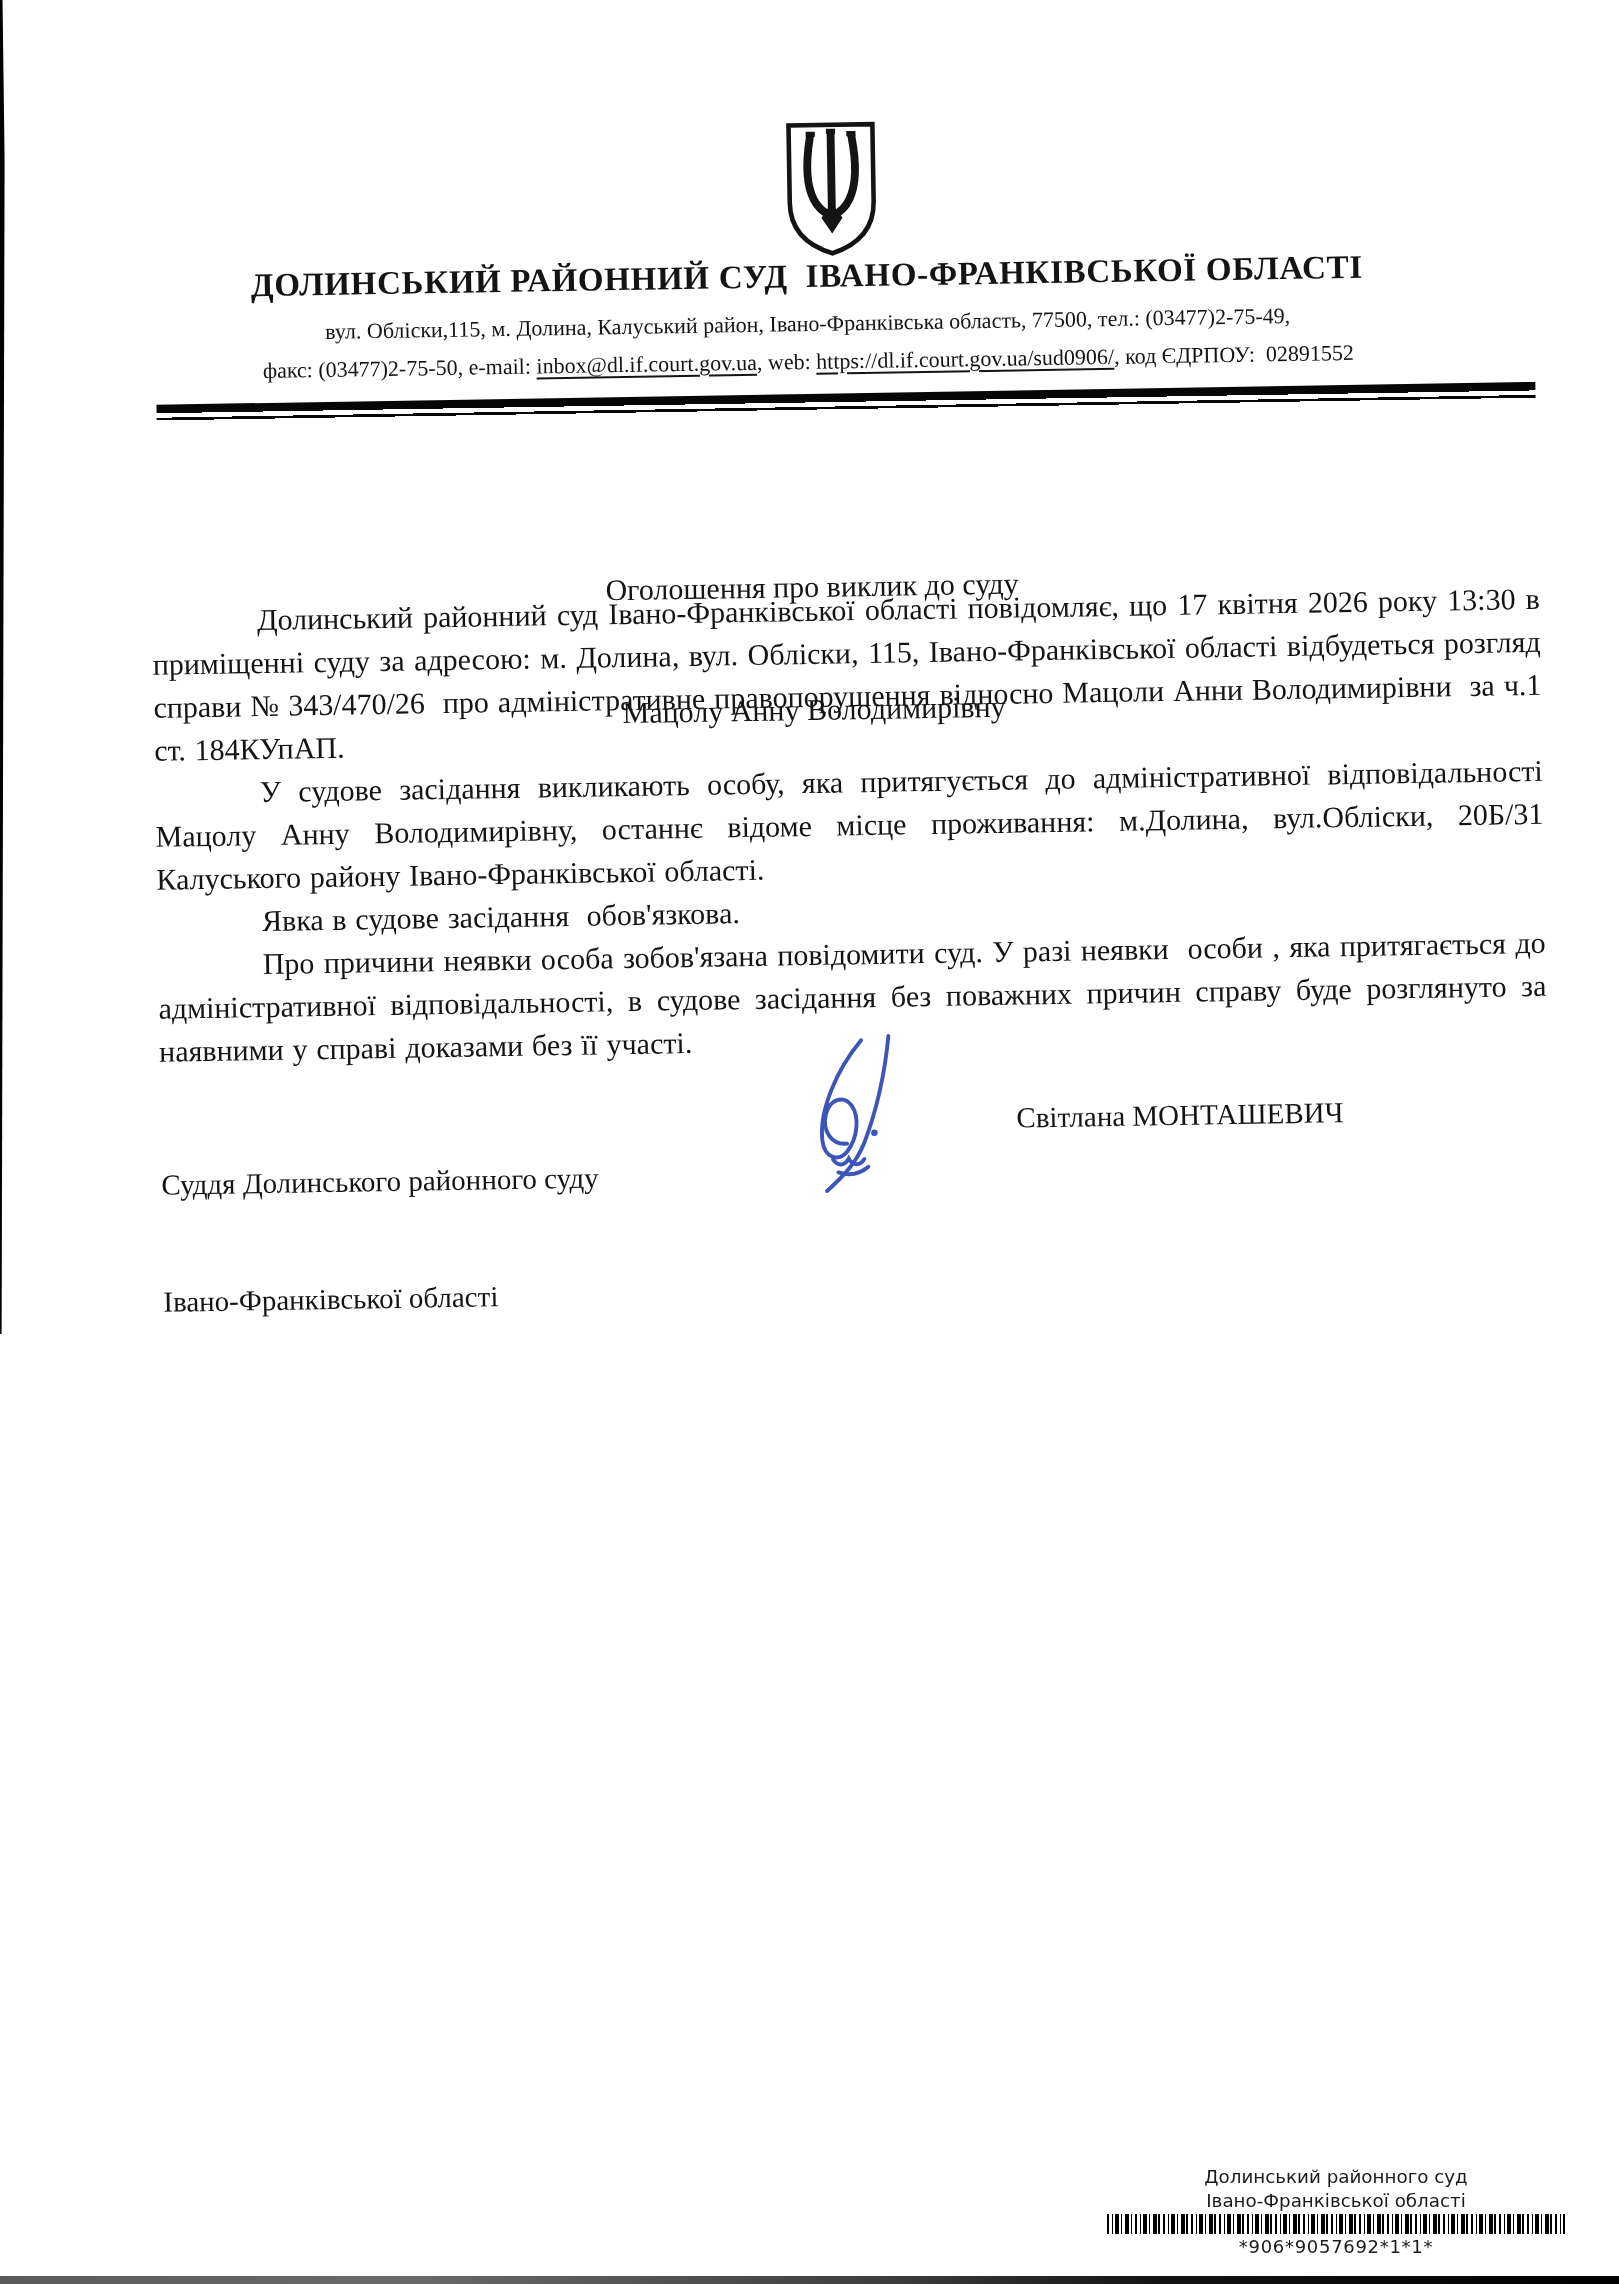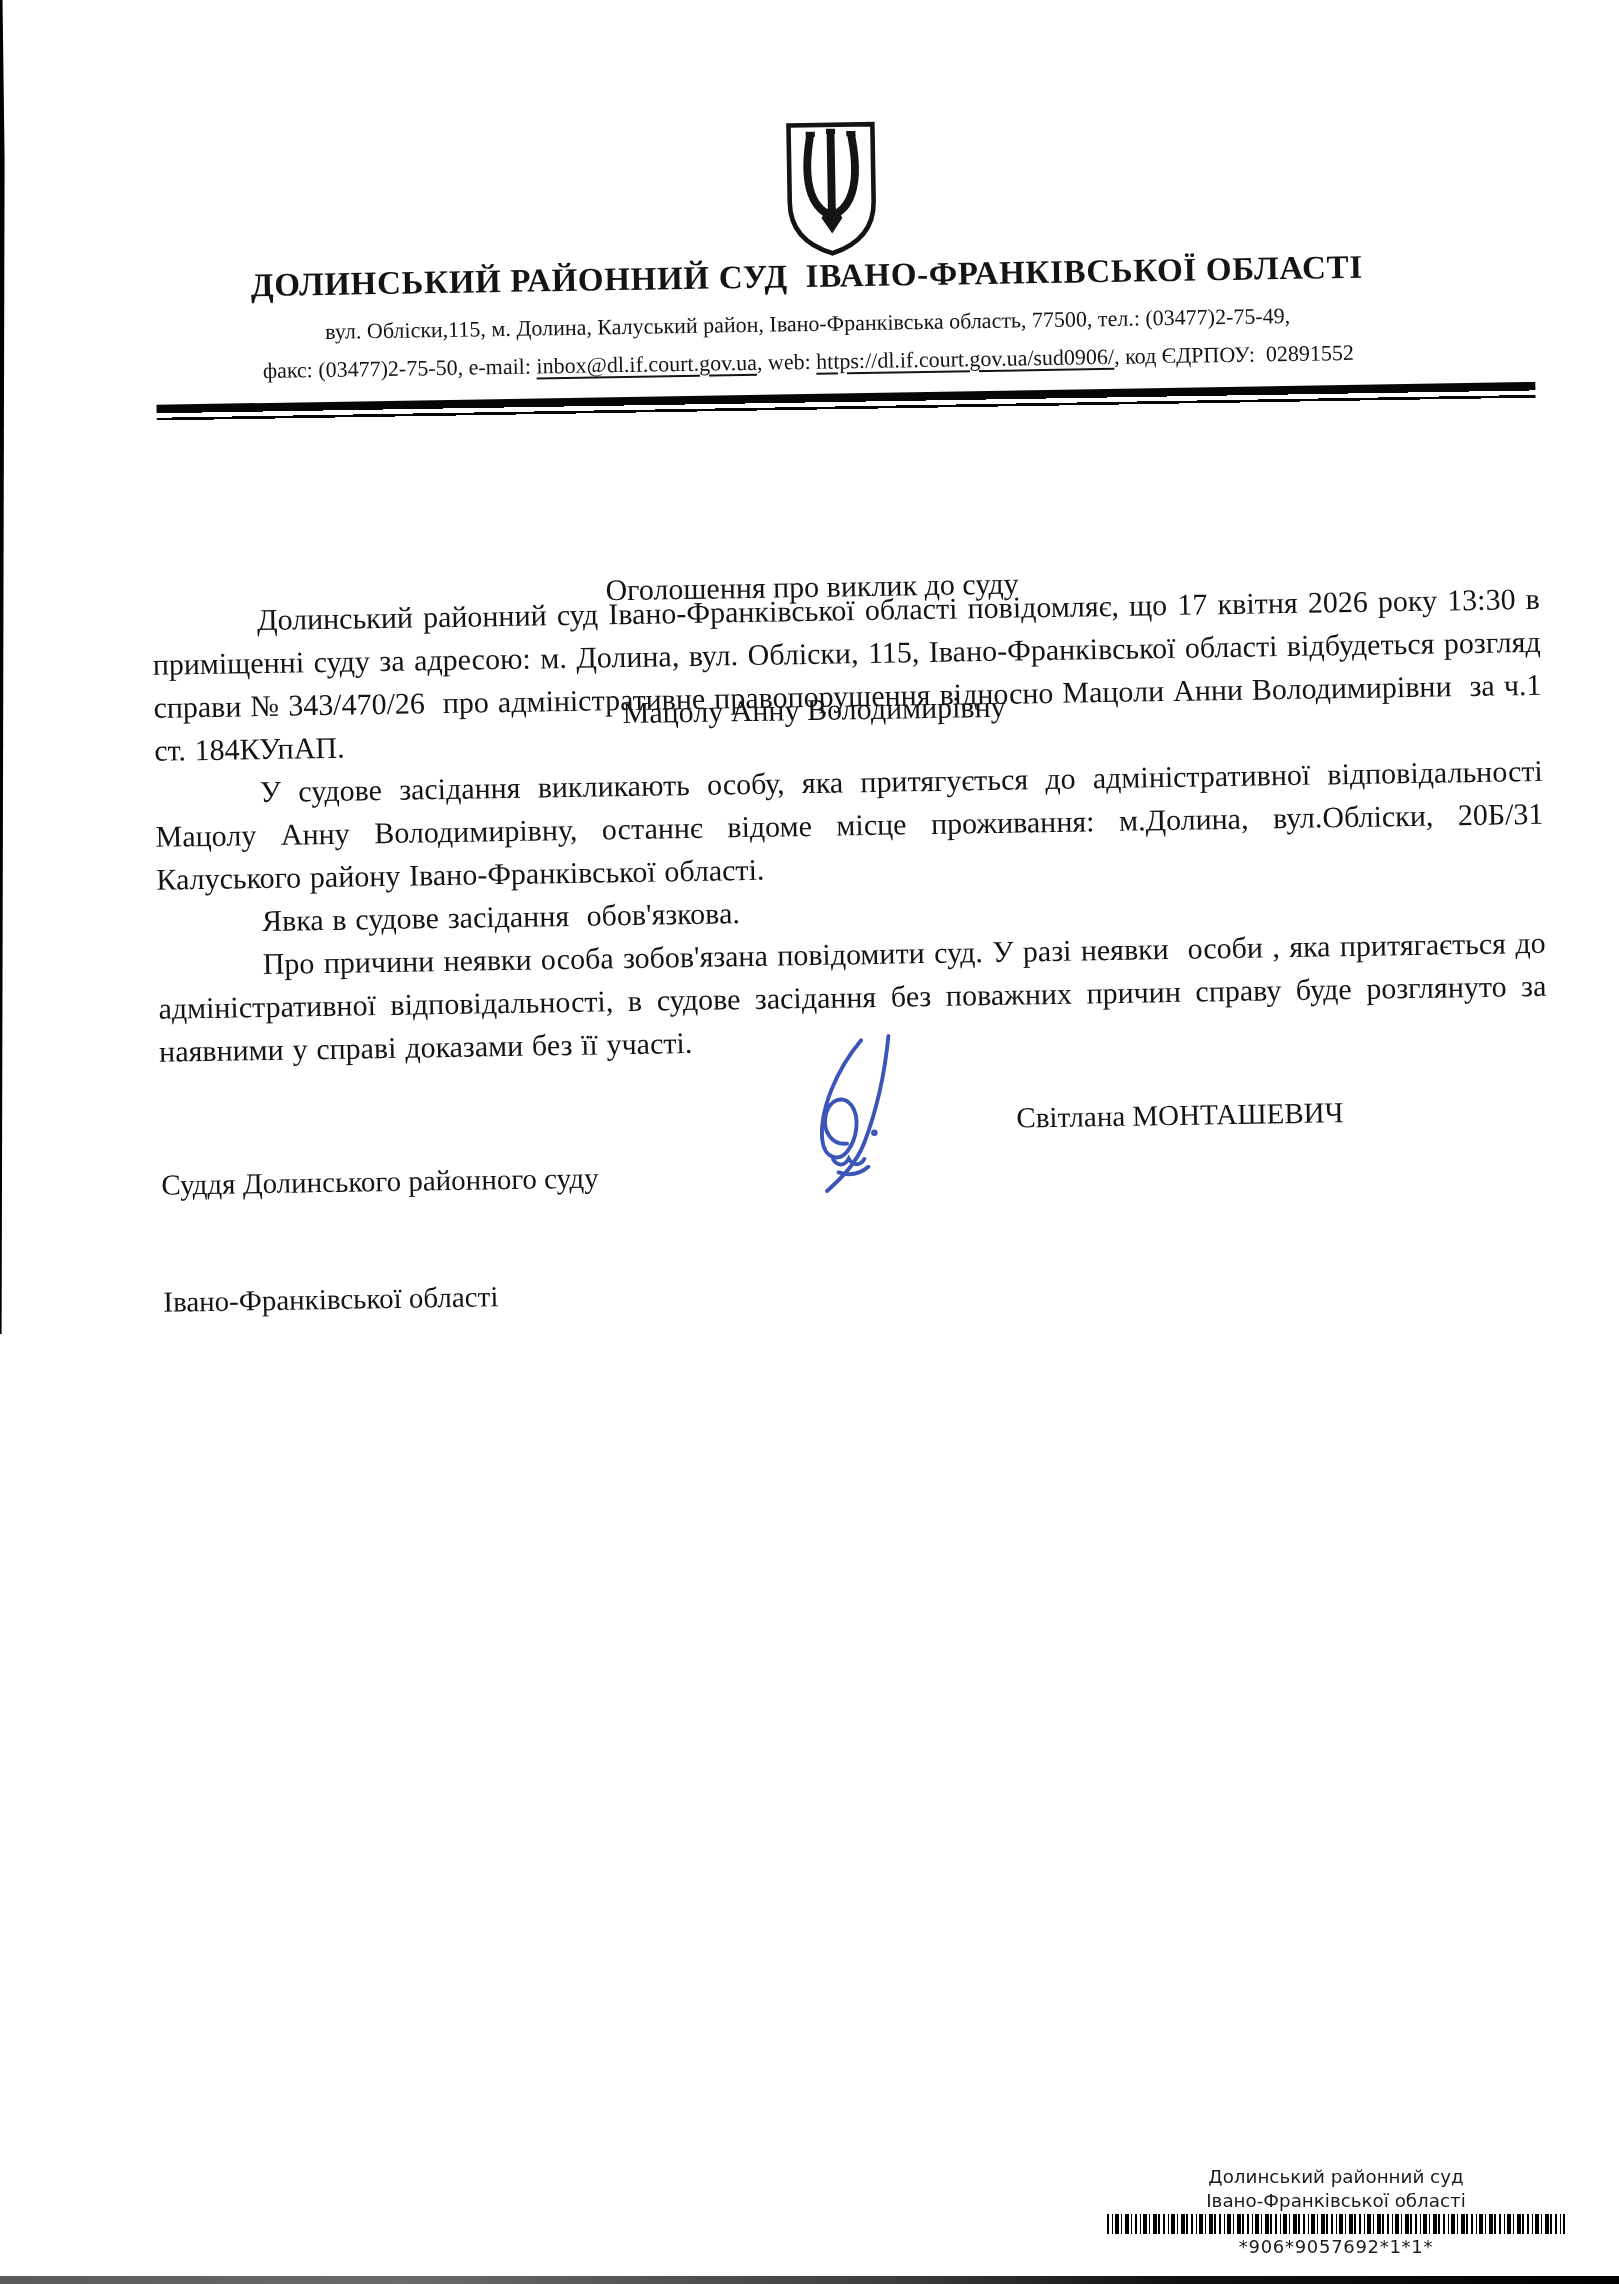--- a/index.html
+++ b/index.html
@@ -108,21 +108,21 @@
         <path d="M158 216 c18 6 34 2 46 -8"></path>
       </g>
       <circle cx="214" cy="156" r="5" fill="#3b55b8"></circle>
     </svg>
 
     <div class="sig-name">Світлана МОНТАШЕВИЧ</div>
 
   </div>
 
   <div class="footer">
-    <div>Долинський районний суд</div>
+    <div>Долинський районного суд</div>
     <div>Івано-Франківської області</div>
     <div class="barcode"></div>
     <div class="barcode-value">*906*9057692*1*1*</div>
   </div>
 
   <div class="edge-left"></div>
   <div class="edge-bottom"></div>
 
 </div>
 

